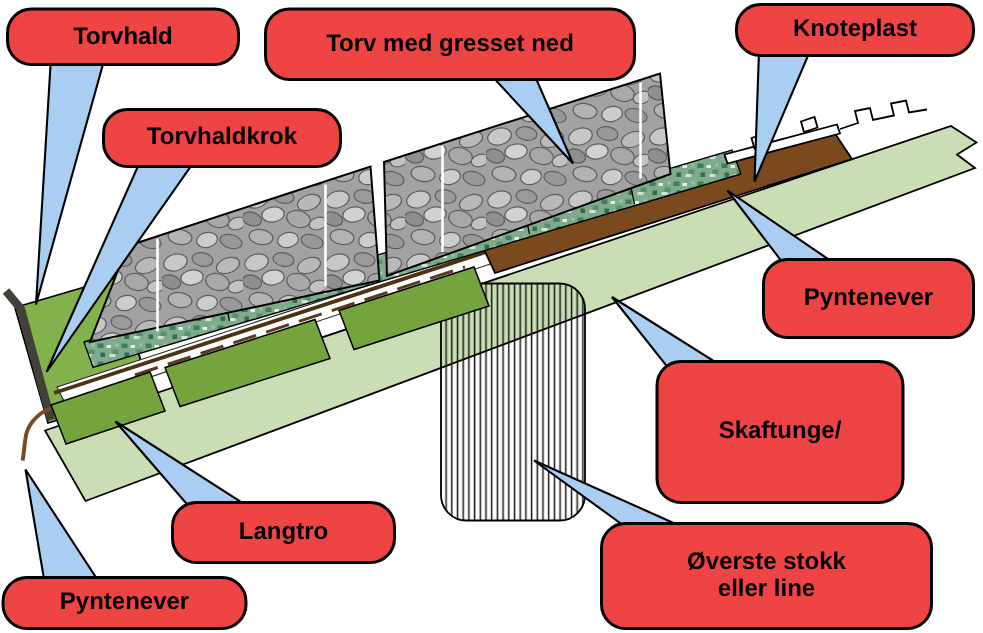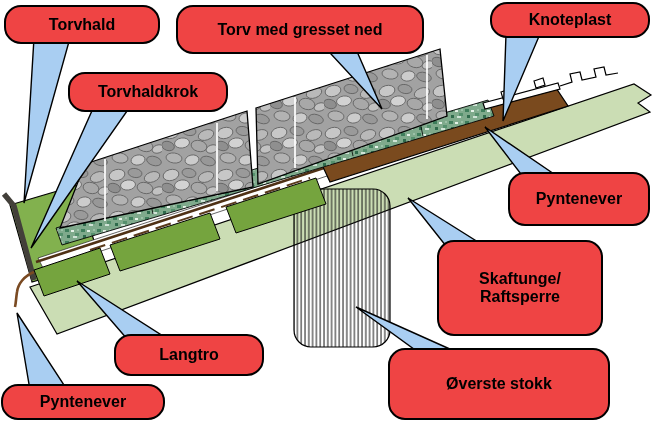--- a/index.html
+++ b/index.html
@@ -133,28 +133,28 @@
 <div class="callout" style="left:490px;top:2px;width:160px;height:36px">
   <span>Knoteplast</span>
 </div>
 
 <div class="callout" style="left:508px;top:172px;width:142px;height:54px">
   <span>Pyntenever</span>
 </div>
 
 <div class="callout" style="left:437px;top:240px;width:166px;height:96px">
   <span>Skaftunge/</span>
-  <span>Raftsperre</span>
 </div>
 
 <div class="callout" style="left:1px;top:384px;width:164px;height:36px">
   <span>Pyntenever</span>
 </div>
 
 <div class="callout" style="left:114px;top:334px;width:150px;height:42px">
   <span>Langtro</span>
 </div>
 
-<div class="callout" style="left:388px;top:348px;width:222px;height:72px">
+<div class="callout" style="left:400px;top:348px;width:222px;height:72px">
   <span>Øverste stokk</span>
+  <span>eller line</span>
 </div>
 
 </div>
 
 </body></html>

